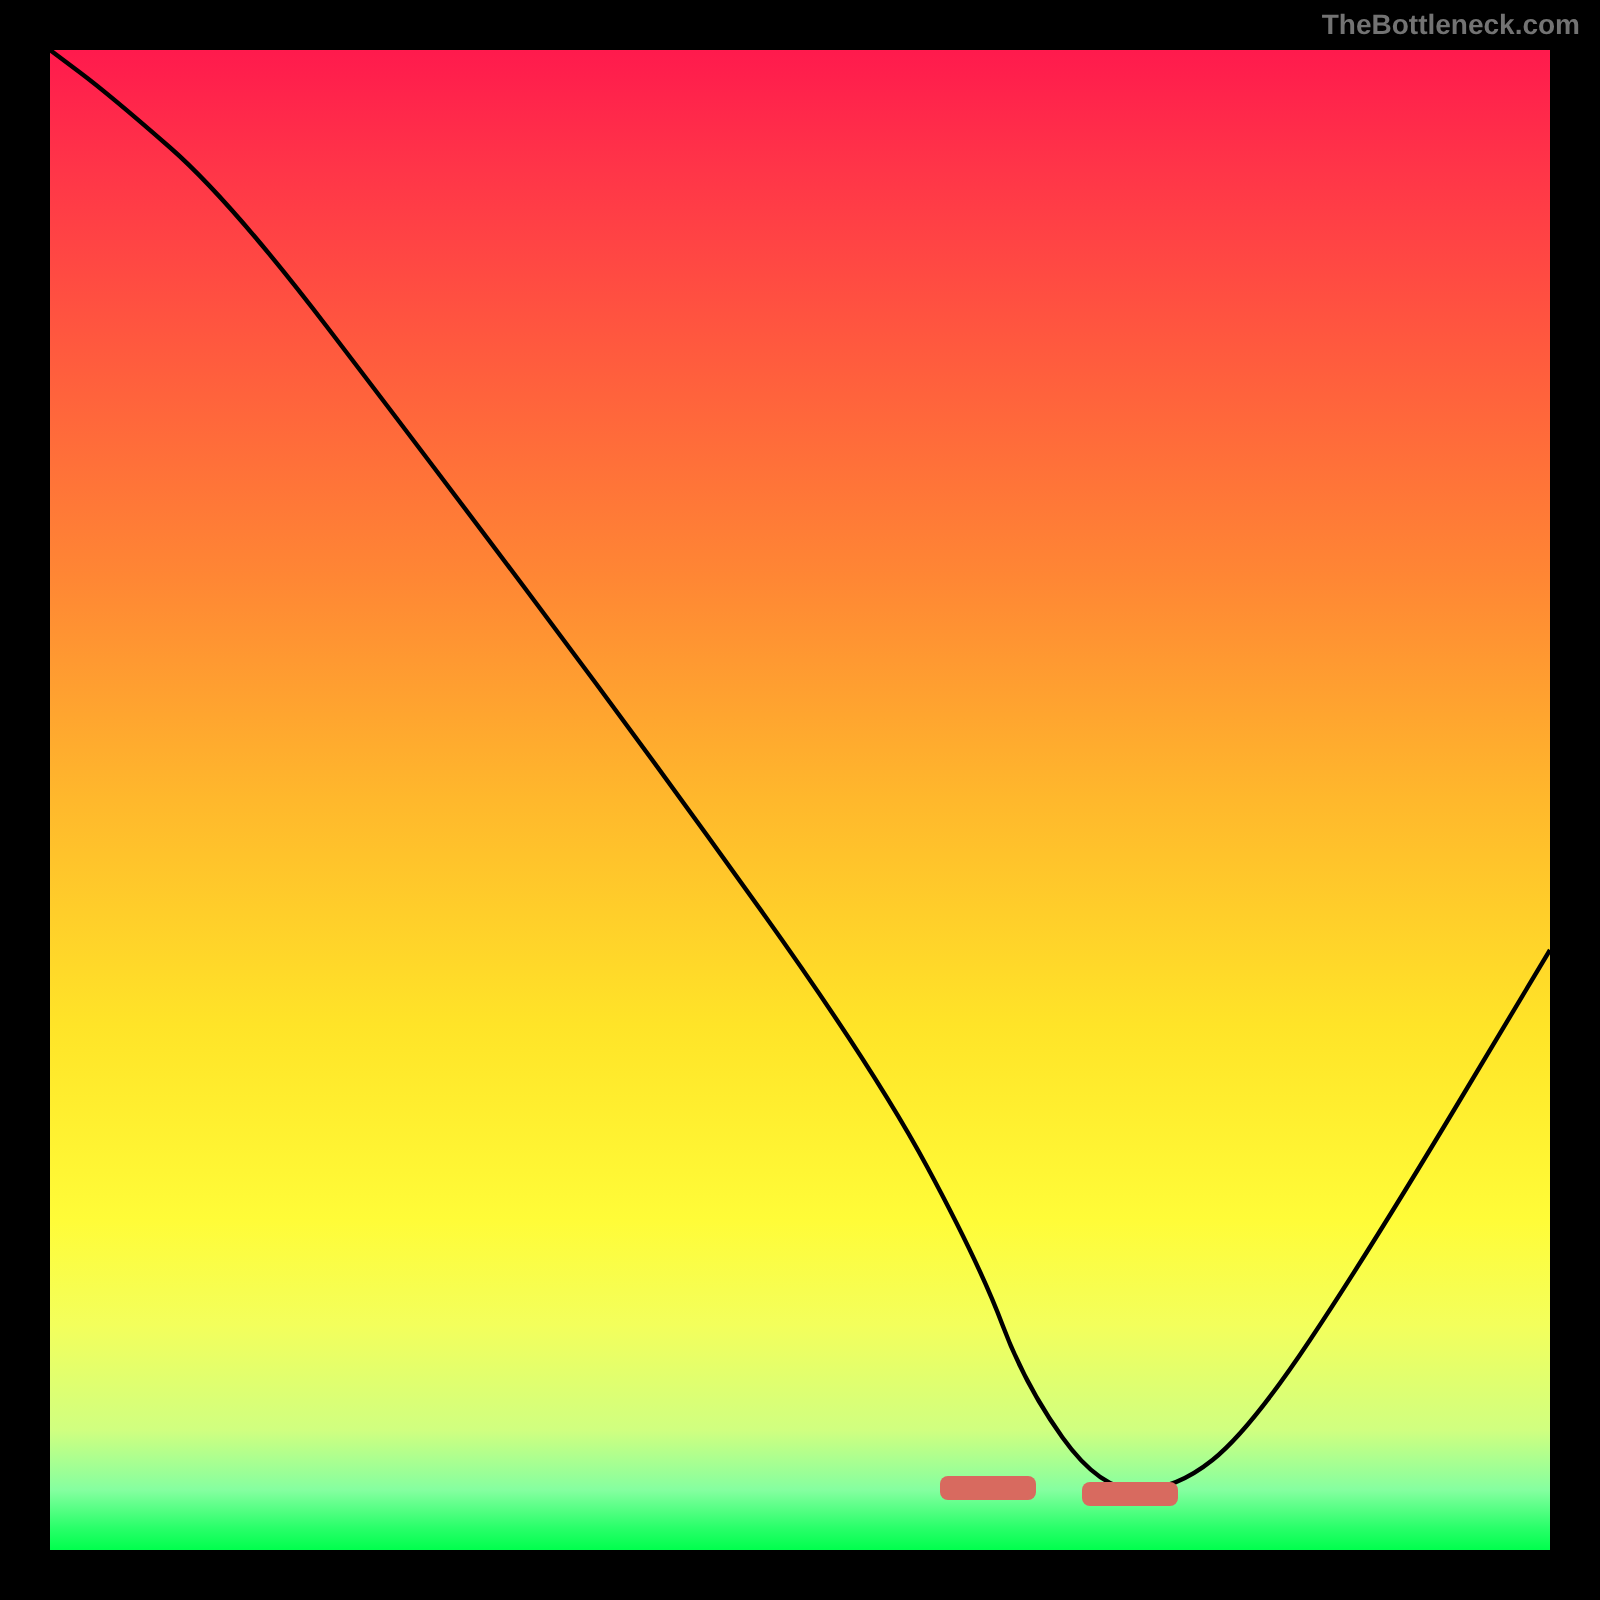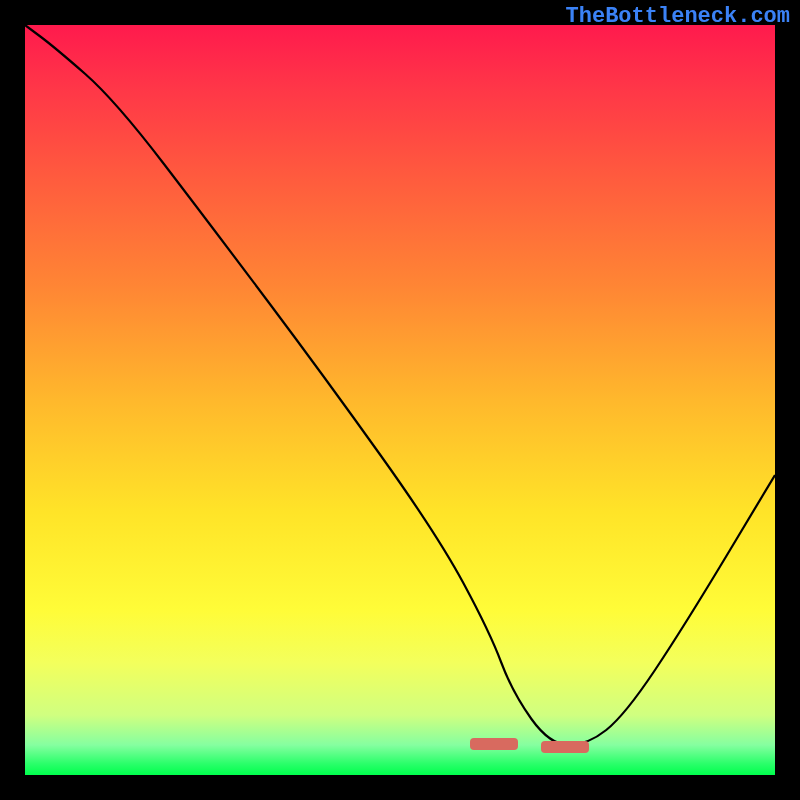--- a/index.html
+++ b/index.html
@@ -8,25 +8,24 @@
     width: 800px;
     height: 800px;
     background: #000;
     position: relative;
     font-family: Arial, sans-serif;
   }
   .watermark {
     position: absolute;
     top: 4px;
     right: 10px;
-    color: #3b82f6;
-    font-size: 22px;
+    color: #737373;
+    font-size: 14px;
     font-weight: bold;
     z-index: 10;
-    font-family: Liberation Mono, monospace;
   }
   .plot-area {
     position: absolute;
     left: 25px;
     top: 25px;
     width: 750px;
     height: 750px;
   }
   .gradient-bg {
     position: absolute;

